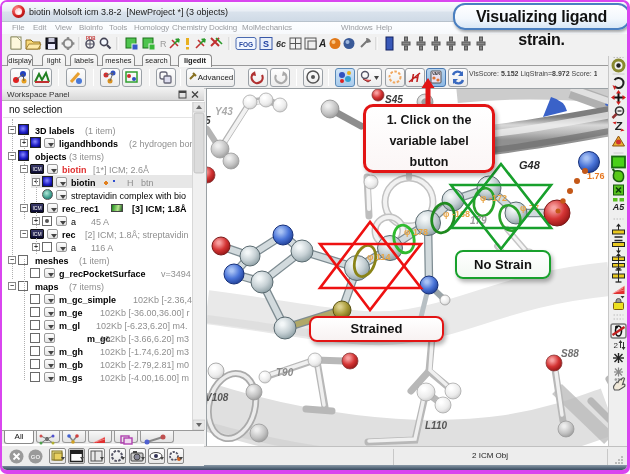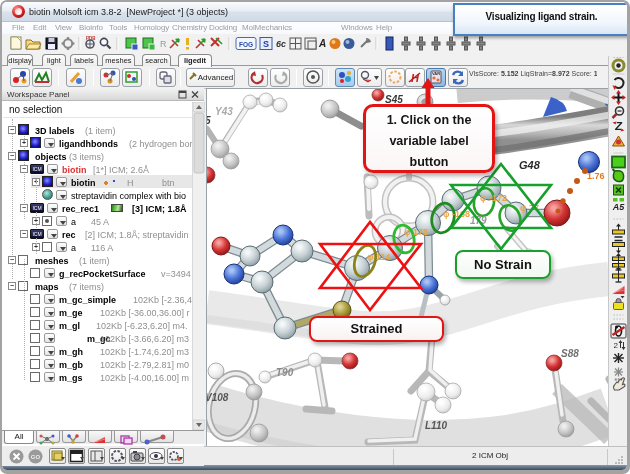--- a/index.html
+++ b/index.html
@@ -1,17 +1,17 @@
 <!DOCTYPE html>
 <html><head><meta charset="utf-8">
 <style>
 html,body{margin:0;padding:0;width:630px;height:474px;overflow:hidden;background:#fff;}
 *{box-sizing:border-box;}
 body{font-family:"Liberation Sans",sans-serif;}
-#frame{position:absolute;left:0;top:0;width:630px;height:474px;background:#a3a3a3;border-radius:7px;}
+#frame{position:absolute;left:0;top:0;width:630px;height:474px;background:#d946ef;border-radius:7px;}
 #app{position:absolute;left:2px;top:2px;width:625px;height:468px;background:#f0f0f0;border-radius:5px;overflow:hidden;}
 
 #title{position:absolute;left:0;top:0;width:100%;height:20px;background:linear-gradient(#fafcfe,#e9eef5 45%,#d9e2ec 55%,#cfdae6);border-bottom:1px solid #b8c2cc;}
 #title .txt{position:absolute;left:27px;top:5px;font-size:9px;color:#1a1a1a;}
 #mlogo{position:absolute;left:10px;top:3px;width:13px;height:13px;border-radius:50%;background:radial-gradient(circle at 35% 30%,#ff9090,#d42020 55%,#7a0808);}
 #mlogo:after{content:"";position:absolute;left:3px;top:3px;width:7px;height:7px;border-radius:50%;background:radial-gradient(circle at 60% 70%,#fff,#ffd0d0 70%,transparent 75%);}
 
 #menubar{position:absolute;left:0;top:20px;width:100%;height:28px;background:linear-gradient(#fdfeff,#eef3f9);border-bottom:1px solid #e0e4e9;}
 #menubar span{position:absolute;top:1px;font-size:8px;color:#9b9da1;letter-spacing:-0.1px;}
 
@@ -51,21 +51,21 @@
 .cb{position:absolute;width:10px;height:10px;border:1px solid #6a6a6a;background:#fff;top:1px;}
 .lbl{position:absolute;top:2px;font-weight:bold;color:#000;}
 .gray{position:absolute;top:2px;color:#8f8f8f;}
 .tline{position:absolute;border-left:1px dotted #b0b0b0;}
 .wt{position:absolute;top:0px;width:24px;height:12px;background:linear-gradient(#f8f8f8,#e2e2e2);border:1px solid #9a9a9a;border-top:none;border-radius:0 0 3px 3px;}
 #wbb{position:absolute;left:0;top:358px;width:202px;height:20px;background:#ededed;z-index:30;}
 .cbt{position:absolute;top:3px;}
 .bbt{position:absolute;top:2px;width:17px;height:16px;background:linear-gradient(#fdfdfd,#e6e6e6);border:1px solid #8a8a8a;border-radius:2px;}
 .bbt svg{position:absolute;left:0px;top:0px;}
 .bbt:after{content:"";position:absolute;right:0px;bottom:1px;border:2px solid transparent;border-top:3px solid #444;width:0;}
-#cblue{position:absolute;left:451px;top:1px;width:177px;height:33px;z-index:70;background:linear-gradient(#ffffff,#f2f7fd 60%,#d8e7f6);border:2.5px solid #4a7fc0;border-radius:0;box-shadow:1px 2px 3px rgba(0,0,0,0.35);font-size:10px;font-weight:bold;color:#111;text-align:center;line-height:23px;letter-spacing:-0.2px;}
+#cblue{position:absolute;left:451px;top:1px;width:177px;height:27px;z-index:70;background:linear-gradient(#ffffff,#f2f7fd 60%,#d8e7f6);border:2.5px solid #4a7fc0;border-radius:12px;box-shadow:1px 2px 3px rgba(0,0,0,0.35);font-size:16px;font-weight:bold;color:#111;text-align:center;line-height:23px;letter-spacing:-0.2px;}
 #cred{position:absolute;left:361px;top:102px;width:132px;height:69px;z-index:60;background:linear-gradient(#ffffff,#fbf6f6);border:3px solid #e21414;border-radius:10px;box-shadow:2px 3px 4px rgba(0,0,0,0.3);font-size:12.5px;font-weight:bold;color:#151515;text-align:center;line-height:21px;padding-top:3px;}
 #cstrained{position:absolute;left:307px;top:314px;width:135px;height:26px;z-index:60;background:linear-gradient(#ffffff,#f8f2f2);border:2.5px solid #e21414;border-radius:8px;box-shadow:2px 3px 4px rgba(0,0,0,0.3);font-size:13px;font-weight:bold;color:#111;text-align:center;line-height:22px;}
 #cnostrain{position:absolute;left:453px;top:248px;width:96px;height:29px;z-index:60;background:linear-gradient(#ffffff,#f2f8f2);border:2.5px solid #18a02c;border-radius:8px;box-shadow:2px 3px 4px rgba(0,0,0,0.3);font-size:13px;font-weight:bold;color:#111;text-align:center;line-height:25px;}
 </style></head>
 <body>
 <div id="frame">
     <div id="app">
   <div id="title">
         <div id="mlogo"></div>
         <div class="txt">biotin Molsoft icm 3.8-2&nbsp; [NewProject *] (3 objects)</div>
@@ -328,21 +328,21 @@
             <span class="gray" style="left:90px;">[1*] ICM; 2.6Å</span>
           </div>
       <div class="row" style="top:57px;">
             <i style="position:absolute;left:28px;top:-1px;width:162px;height:13px;background:#e7e7e7;"></i>
             <b class="ex" style="left:29px;">+</b>
             <i class="bsq" style="left:39px;"></i>
             <i class="dd" style="left:53px;"></i>
             <span class="lbl" style="left:68px;">biotin</span>
             <i style="left:100px;top:3px;width:14px;height:7px;position:absolute;background:radial-gradient(circle 3px at 3px 4px,#e08020 60%,transparent 62%),radial-gradient(circle 2.5px at 11px 2px,#3050d0 60%,transparent 62%);"></i>
             <span class="gray" style="left:124px;">H</span>
-            <span class="gray" style="left:138px;margin-left:21px;">btn</span>
+            <span class="gray" style="left:138px;">btn</span>
           </div>
       <div class="row" style="top:70px;">
             <i style="position:absolute;left:39px;top:0px;width:11px;height:11px;border-radius:50%;background:radial-gradient(circle at 40% 35%,#b0e8d8,#3a9a8a 60%,#1a5a6a);border:1px solid #555;"></i>
             <i class="dd" style="left:53px;"></i>
             <span class="lbl" style="left:68px;font-weight:normal;">streptavidin complex with bio</span>
           </div>
       <div class="row" style="top:83px;">
             <b class="ex" style="left:17px;">−</b>
             <i class="icm" style="left:27px;">ICM</i>
             <i class="dd" style="left:44px;"></i>

